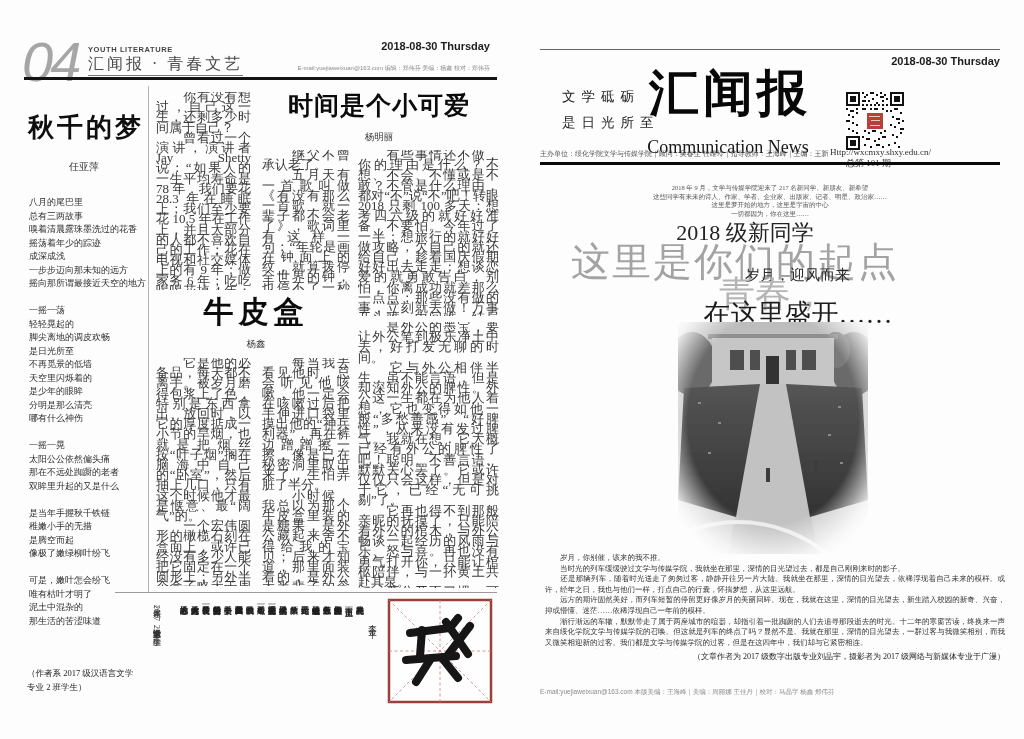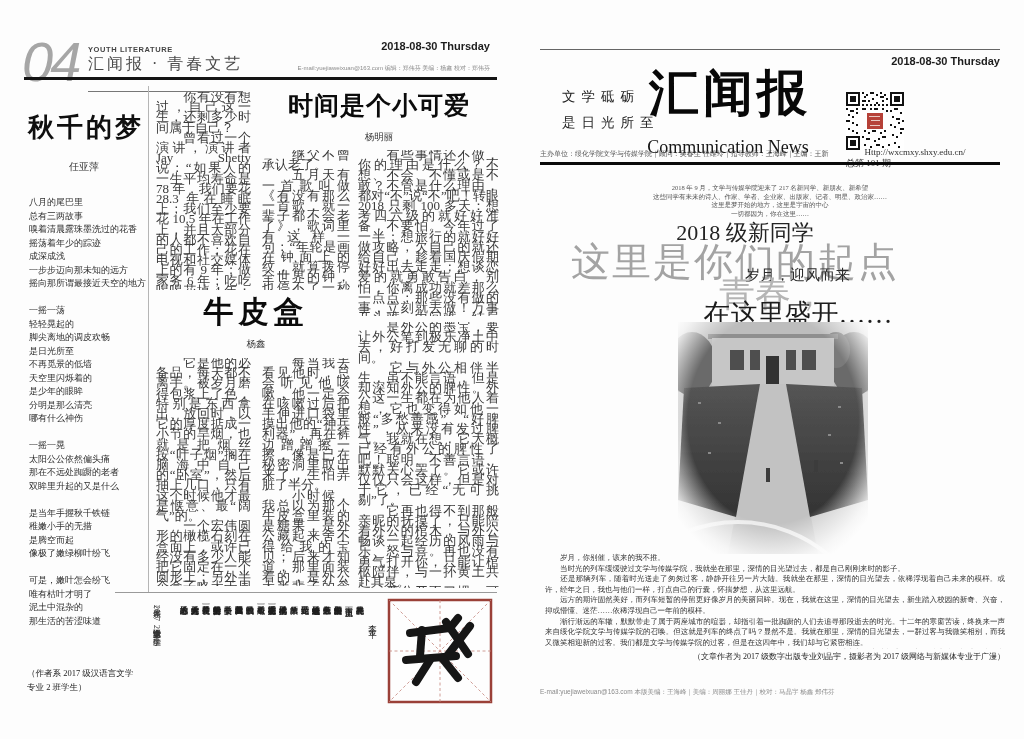--- a/index.html
+++ b/index.html
@@ -11,21 +11,21 @@
   .just{text-align:justify;text-justify:inter-ideograph;}
   .vert{writing-mode:vertical-rl;}
   .clip{overflow:hidden;}
   .sans{font-family:"Liberation Sans",sans-serif;}
 
   
   .lp-pagenum{left:22px;top:34px;font-family:"Liberation Sans",sans-serif;font-weight:200;
               font-size:56px;line-height:56px;color:#a6a6a6;letter-spacing:-3px;font-style:italic;}
   .lp-sec-en{left:88px;top:45px;font-weight:bold;font-size:7.5px;letter-spacing:.6px;color:#444;}
   .lp-sec-cn{left:88px;top:54px;font-size:16px;letter-spacing:3px;color:#4a4a4a;
-             padding-bottom:16px;border-bottom:1px solid #777;}
+             padding-bottom:0;border-bottom:1px solid #777;}
   .lp-date{left:330px;top:40px;width:160px;text-align:right;font-weight:bold;font-size:11px;color:#1c1c1c;}
   .lp-credits{left:240px;top:64px;width:250px;text-align:right;font-size:6px;color:#8b8b8b;}
   .lp-rule{left:24px;top:77px;width:473px;height:3px;background:#141414;}
   .lp-divider{left:148px;top:86px;width:1px;height:506px;background:#b5b5b5;}
 
   .p1-title{left:28px;top:110px;font-weight:bold;font-size:26px;letter-spacing:3px;color:#0f0f0f;font-family:Liberation Mono, monospace;}
   .p1-author{left:28px;top:160px;width:112px;text-align:center;font-size:10px;color:#333;}
   .p1-body{left:29px;top:196px;width:118px;height:462px;font-size:9px;line-height:13.5px;color:#2e2e2e;}
   .p1-attr{left:27px;top:666px;width:118px;font-size:8.5px;line-height:14px;color:#222;}
 
@@ -53,21 +53,21 @@
   
   .rp-toprule{left:540px;top:49px;width:460px;height:1px;background:#666;}
   .rp-date{left:840px;top:55px;width:160px;text-align:right;font-weight:bold;font-size:11px;color:#1c1c1c;}
   .rp-motto{left:562px;top:84px;font-size:13.5px;line-height:26px;letter-spacing:6px;color:#1d1d1d;}
   .rp-masthead{left:612px;top:50px;width:236px;text-align:center;font-weight:900;font-size:50px;
                line-height:86px;letter-spacing:4px;color:#080808;}
   .rp-mast-en{left:600px;top:137px;width:256px;text-align:center;font-size:18px;color:#161616;}
   .rp-qr{left:846px;top:92px;}
   .rp-issue{left:846px;top:157px;font-size:9px;color:#2e2e2e;}
   .rp-org{left:540px;top:149px;font-size:7px;color:#555;}
-  .rp-url{left:830px;top:147px;width:170px;text-align:center;font-size:9px;color:#2e2e2e;}
+  .rp-url{left:830px;top:147px;width:170px;text-align:left;font-size:9px;color:#2e2e2e;}
   .rp-rule{left:540px;top:162px;width:460px;height:3px;background:#0a0a0a;}
 
   .rp-intro{left:590px;top:184px;width:360px;text-align:center;font-size:6.5px;line-height:8.5px;color:#555;}
   .rp-h1{left:595px;top:218px;width:300px;text-align:center;font-size:22px;color:#232323;}
   .rp-h2{left:570px;top:235px;width:330px;text-align:center;font-size:39px;letter-spacing:2px;color:#a3a3a3;}
   .rp-h3{left:745px;top:266px;width:180px;font-size:15px;color:#2b2b2b;}
   .rp-h4{left:708px;top:270px;width:130px;text-align:center;font-size:36px;color:#b5b5b5;}
   .rp-h5{left:648px;top:296px;width:300px;text-align:center;font-size:27px;color:#1c1c1c;}
   .rp-photo{left:678px;top:322px;}
   .rp-body{left:545px;top:553px;width:460px;height:96px;font-size:7.5px;line-height:10.6px;color:#333;}

